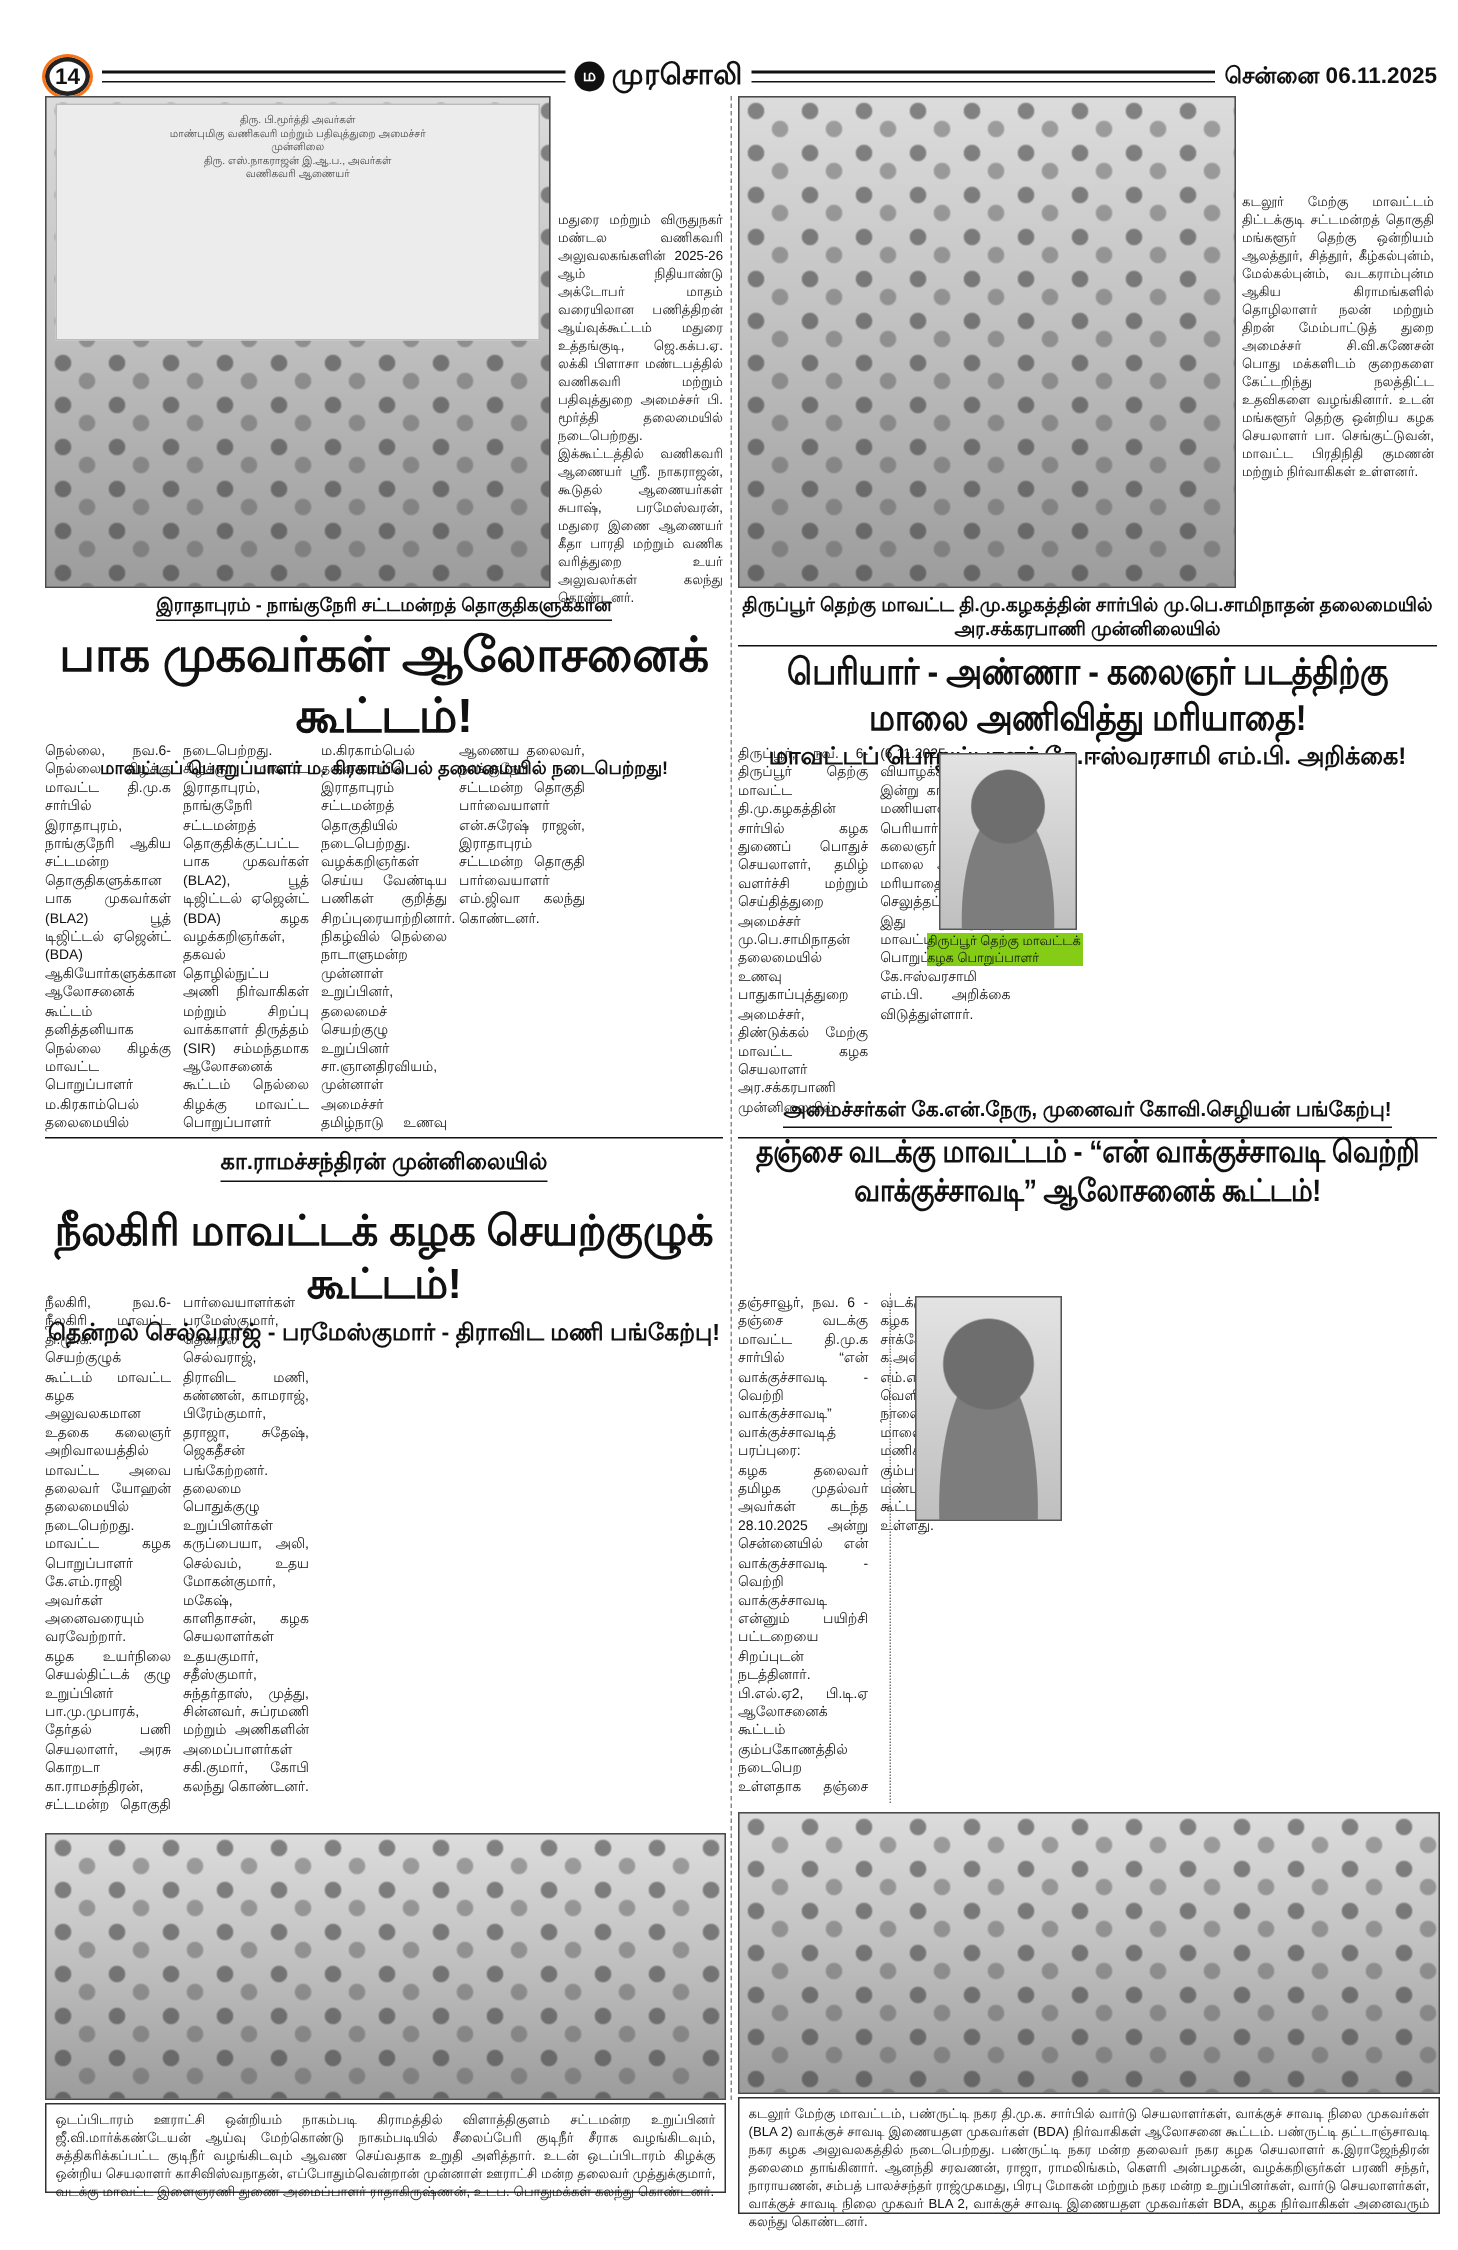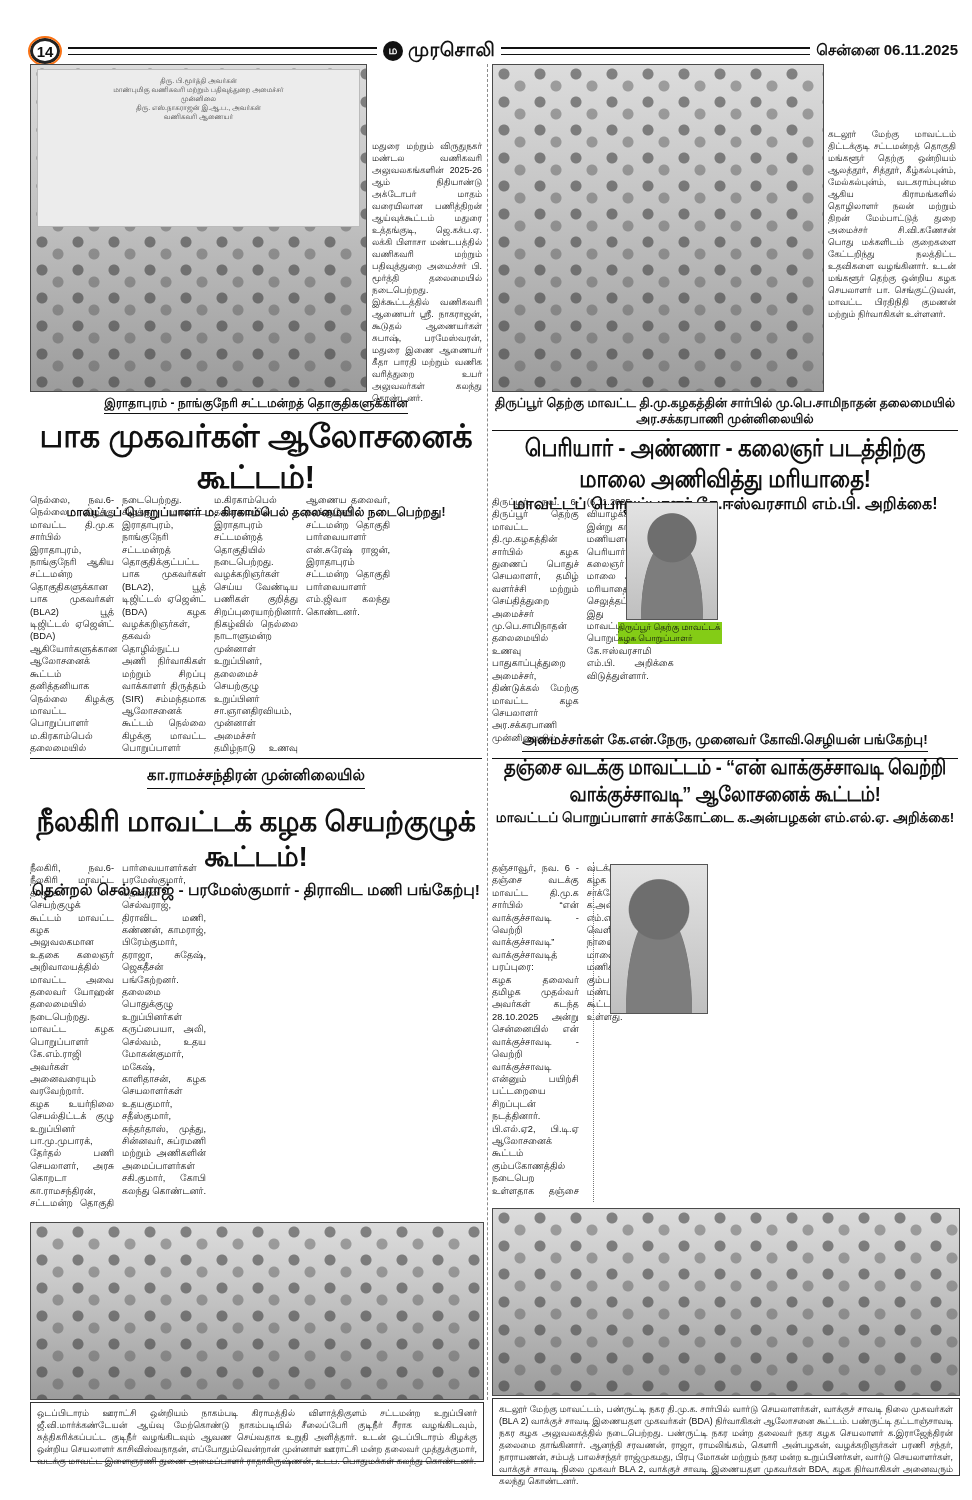--- a/index.html
+++ b/index.html
@@ -125,21 +125,20 @@
 
   <div class="body-cols" style="position:absolute;left:30px;top:862px;width:452px;height:352px;column-count:5;">நீலகிரி, நவ.6- நீலகிரி மாவட்ட தி.மு.க. செயற்குழுக் கூட்டம் மாவட்ட கழக அலுவலகமான உதகை கலைஞர் அறிவாலயத்தில் மாவட்ட அவை தலைவர் யோஹன் தலைமையில் நடைபெற்றது. மாவட்ட கழக பொறுப்பாளர் கே.எம்.ராஜி அவர்கள் அனைவரையும் வரவேற்றார்.
 கழக உயர்நிலை செயல்திட்டக் குழு உறுப்பினர் பா.மு.முபாரக், தேர்தல் பணி செயலாளர், அரசு கொறடா கா.ராமசந்திரன், சட்டமன்ற தொகுதி பார்வையாளர்கள் பரமேஸ்குமார், தென்றல் செல்வராஜ், திராவிட மணி, கண்ணன், காமராஜ், பிரேம்குமார், தராஜா, சுதேஷ், ஜெகதீசன் பங்கேற்றனர்.
 தலைமை பொதுக்குழு உறுப்பினர்கள் கருப்பையா, அலி, செல்வம், உதய மோகன்குமார், மகேஷ், காளிதாசன், கழக செயலாளர்கள் உதயகுமார், சதீஸ்குமார், சுந்தர்தாஸ், முத்து, சின்னவர், சுப்ரமணி மற்றும் அணிகளின் அமைப்பாளர்கள் சகி.குமார், கோபி கலந்து கொண்டனர்.</div>
 
   <div style="position:absolute;left:492px;top:732px;width:466px;">
     <div class="kicker" style="font-size:13.5px;">
       <span>அமைச்சர்கள் கே.என்.நேரு, முனைவர் கோவி.செழியன் பங்கேற்பு!</span>
     </div>
     <div class="headline" style="font-size:18px;margin-top:4px;transform:scaleY(1.15);transform-origin:top;">தஞ்சை வடக்கு மாவட்டம் - “என் வாக்குச்சாவடி வெற்றி வாக்குச்சாவடி” ஆலோசனைக் கூட்டம்!</div>
-    <div class="subhead" style="font-size:13.5px;margin-top:8px;">மாவட்டப் பொறுப்பாளர் சாக்கோட்டை க.அன்பழகன் எம்.எல்.ஏ. அறிக்கை!</div>
   </div>
 
   <div style="position:absolute;left:492px;top:862px;width:466px;height:340px;">
     <div class="body-cols" style="width:466px;height:340px;column-count:5;">தஞ்சாவூர், நவ. 6 - தஞ்சை வடக்கு மாவட்ட தி.மு.க சார்பில் “என் வாக்குச்சாவடி - வெற்றி வாக்குச்சாவடி” வாக்குச்சாவடித் பரப்புரை:
 கழக தலைவர் தமிழக முதல்வர் அவர்கள் கடந்த 28.10.2025 அன்று சென்னையில் என் வாக்குச்சாவடி - வெற்றி வாக்குச்சாவடி என்னும் பயிற்சி பட்டறையை சிறப்புடன் நடத்தினார்.
 பி.எல்.ஏ2, பி.டி.ஏ ஆலோசனைக் கூட்டம் கும்பகோணத்தில் நடைபெற உள்ளதாக தஞ்சை வடக்கு மாவட்டக் கழக பொறுப்பாளர் சாக்கோட்டை க.அன்பழகன் எம்.எல்.ஏ. அறிக்கை வெளியிட்டுள்ளார்.
 நாளை 07.11.2025 மாலை 04.00 மணிக்கு கும்பகோணம் மண்டபத்தில் கூட்டம் நடைபெற உள்ளது.</div>
     <div class="dotrule" style="left:101px;top:0;height:340px;"></div>
     <div class="portrait" style="left:118px;top:2px;width:96px;height:148px;"></div>
   </div>

